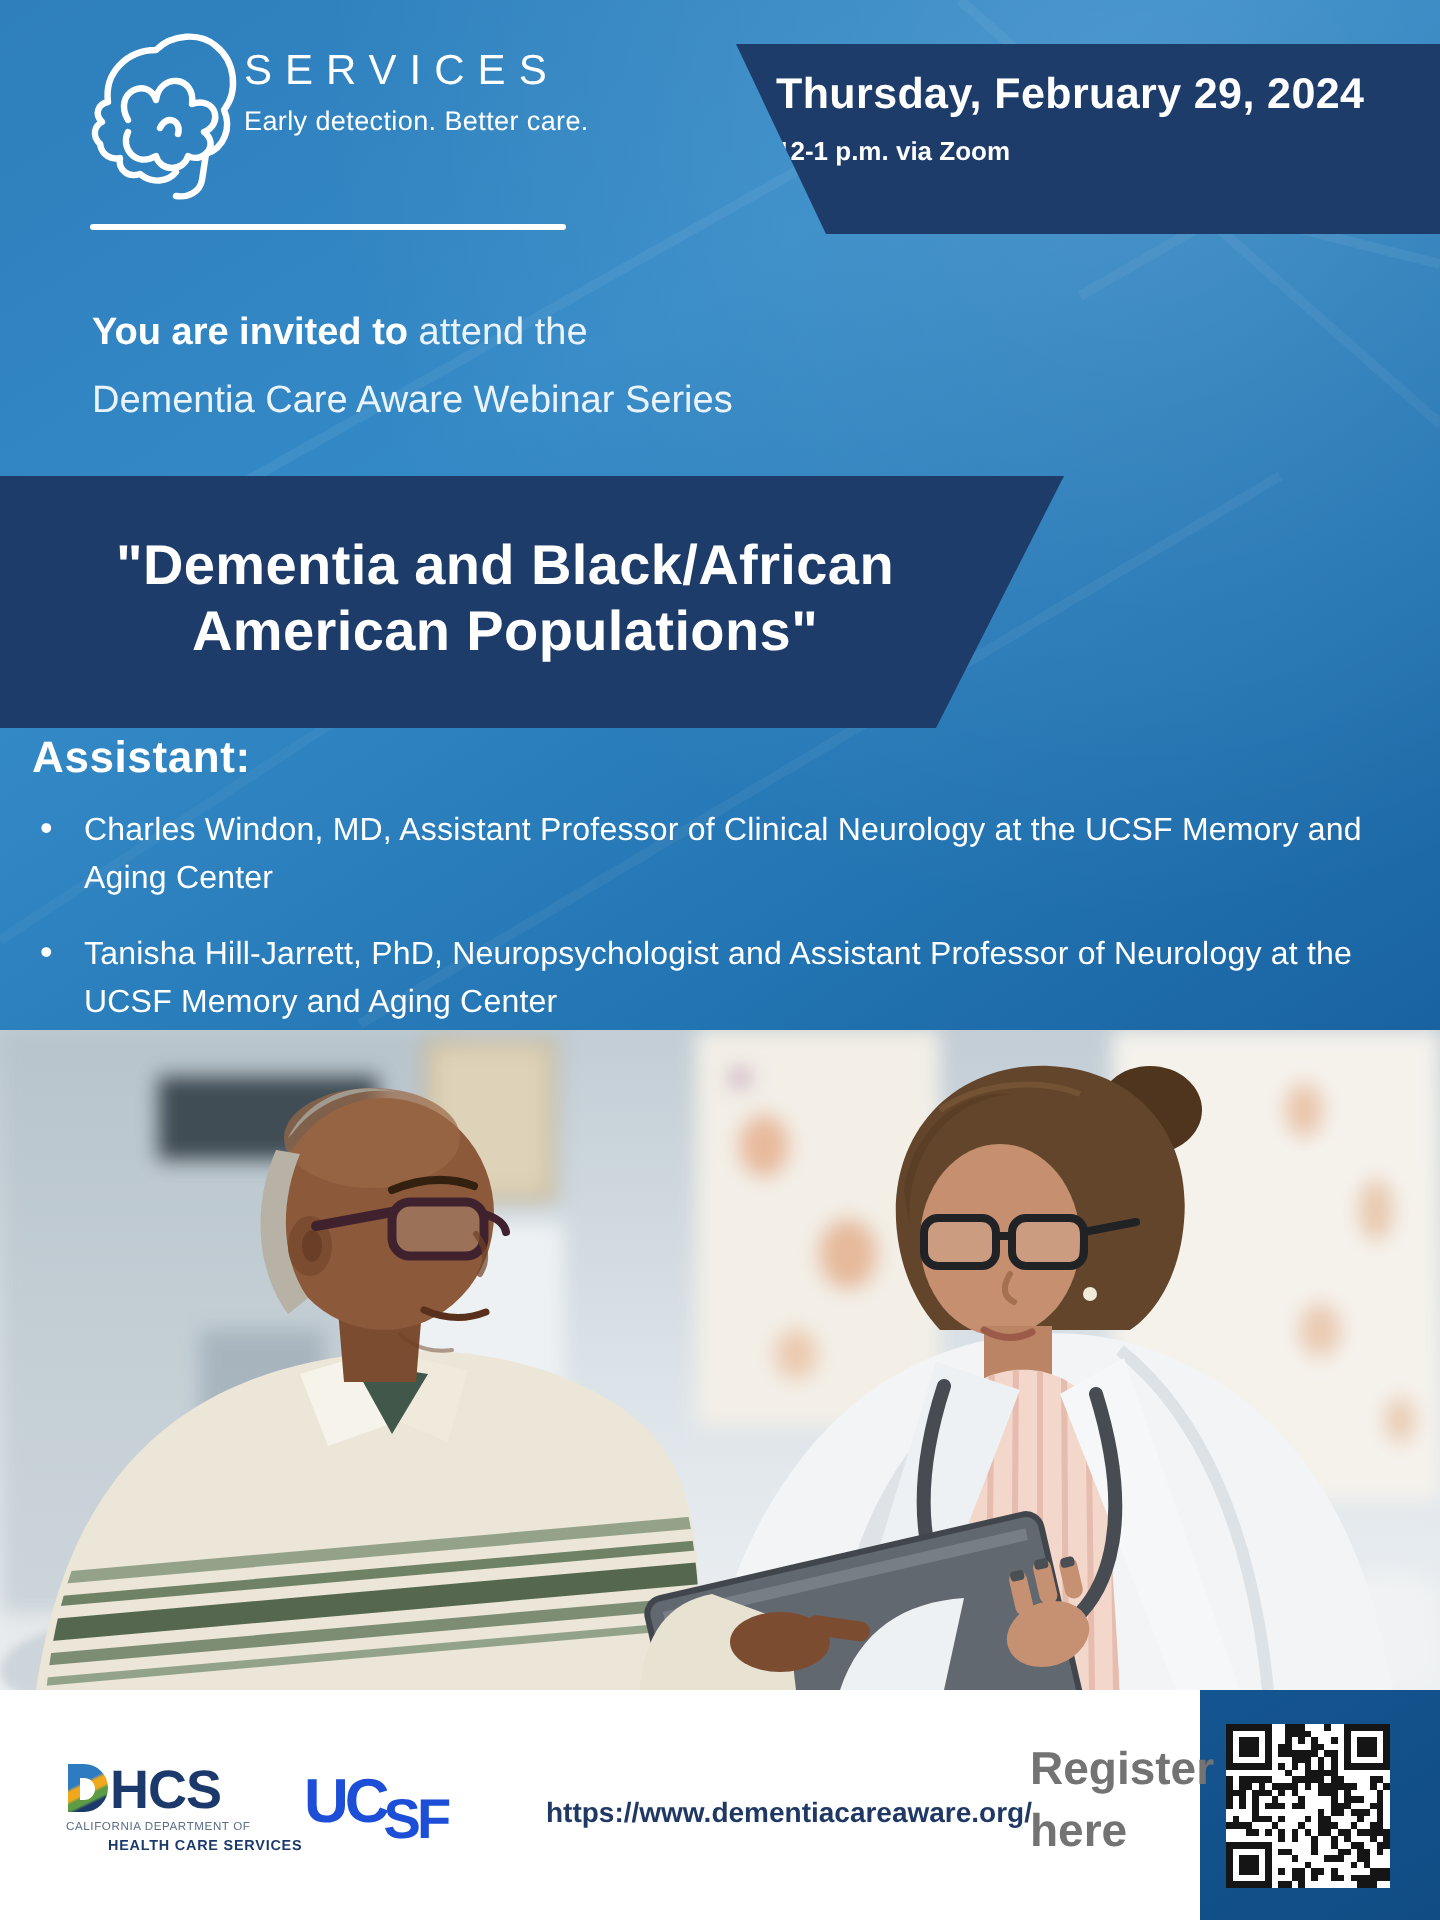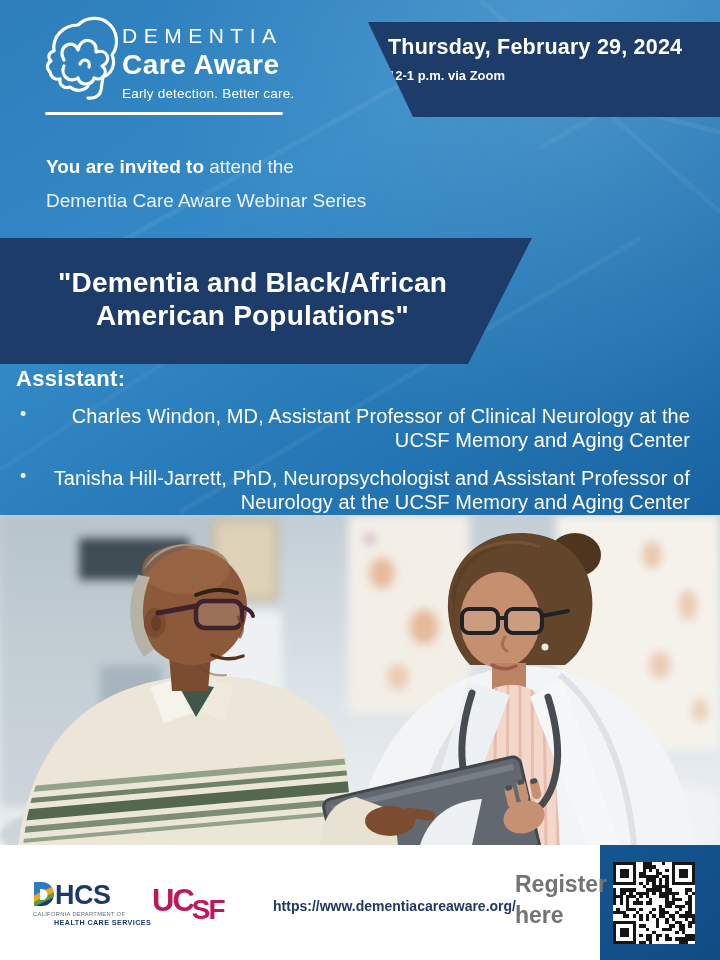--- a/index.html
+++ b/index.html
@@ -45,33 +45,33 @@
     color:#fff; font-size:28px; font-weight:700; line-height:33px; white-space:pre-line;
     letter-spacing:0.2px;
   }
 
   
   .presenters { position:absolute; left:0; top:366px; width:720px; color:#fff; }
   .presenters-heading { margin-left:16px; font-size:22px; font-weight:700; letter-spacing:0.3px; }
   .presenter-list { margin-top:12px; list-style:none; }
   .presenter-item { display:flex; margin:0 0 14px 0; }
   .presenter-bullet { width:22px; margin-left:20px; font-size:18px; flex:none; }
-  .presenter-text { width:648px; font-size:20px; line-height:24px; letter-spacing:0.1px;text-align:right; }
+  .presenter-text { width:648px; font-size:16px; line-height:24px; letter-spacing:0.1px; }
 
   
   .photo { position:absolute; left:0; top:515px; width:720px; height:330px; }
 
   
   .footer { position:absolute; left:0; top:845px; width:600px; height:115px; background:#ffffff; }
   .dhcs { position:absolute; left:33px; top:36px; }
   .dhcs-top { display:flex; align-items:flex-end; }
   .dhcs-acronym { font-size:27px; font-weight:800; color:#1b3a6b; letter-spacing:-0.5px; line-height:26px; }
   .dhcs-line1 { font-size:5.8px; color:#5b6d87; letter-spacing:0.3px; margin-top:3px; }
   .dhcs-line2 { font-size:7.2px; font-weight:700; color:#1b3a6b; letter-spacing:0.4px; margin-top:1px;padding-left:21px; }
-  .ucsf { position:absolute; left:152px; top:38px; color:#be185d; font-weight:800; }
+  .ucsf { position:absolute; left:152px; top:38px; color:#1d4ed8; font-weight:800; }
   .ucsf-uc { font-size:31px; letter-spacing:-2px; }
   .ucsf-sf { font-size:28px; letter-spacing:-2px; display:inline-block; transform:translateY(8px); margin-left:-1px; }
   .url { position:absolute; left:244px; top:53px; font-size:14px; font-weight:700; color:#1f3864; text-decoration:none;margin-left:29px; }
   .register { position:absolute; left:515px; top:24px; font-size:23px; font-weight:800; color:#737373; line-height:31px; white-space:pre-line; }
   .qr { position:absolute; left:613px; top:17px; width:82px; height:82px; background:#fff; }
 </style>
 </head>
 <body>
 
 <div class="poster">
@@ -90,22 +90,21 @@
   <div class="logo">
     <svg class="logo-icon" viewBox="0 0 90 98">
       <g fill="none" stroke="#ffffff" stroke-width="3.2" stroke-linecap="round" stroke-linejoin="round">
         <path d="M14,60 C10,56 11,51 15,49 C11,45 13,40 18,39 C16,24 28,13 42,13 C50,5 64,4 72,11 C82,19 83,34 76,43 C80,52 76,62 67,65 L65,78 C64,84 58,87 52,86"></path>
         <path d="M14,60 C15,66 20,68 24,67 C23,73 28,77 34,75 C40,80 48,79 52,74"></path>
         <path d="M28,48 c-8,-14 10,-22 14,-10 c2,-14 20,-12 18,2 c12,-4 16,10 6,14 c8,6 0,16 -8,12 c-2,8 -14,8 -16,0 c-10,6 -18,-4 -14,-12"></path>
         <path d="M44,52 c3,-7 11,-4 9,3"></path>
       </g>
     </svg>
     <div class="logo-text">
-      <div class="logo-dementia">DEMENTIA</div>
-      <div class="logo-careaware">Care Aware</div>
+      <div class="logo-dementia">SERVICES</div>
       <div class="logo-tagline">Early detection. Better care.</div>
     </div>
   </div>
   <div class="logo-rule"></div>
 
   <div class="date-banner">
     <div class="date-line1">Thursday, February 29, 2024</div>
     <div class="date-line2">12-1 p.m. via Zoom</div>
   </div>
 

